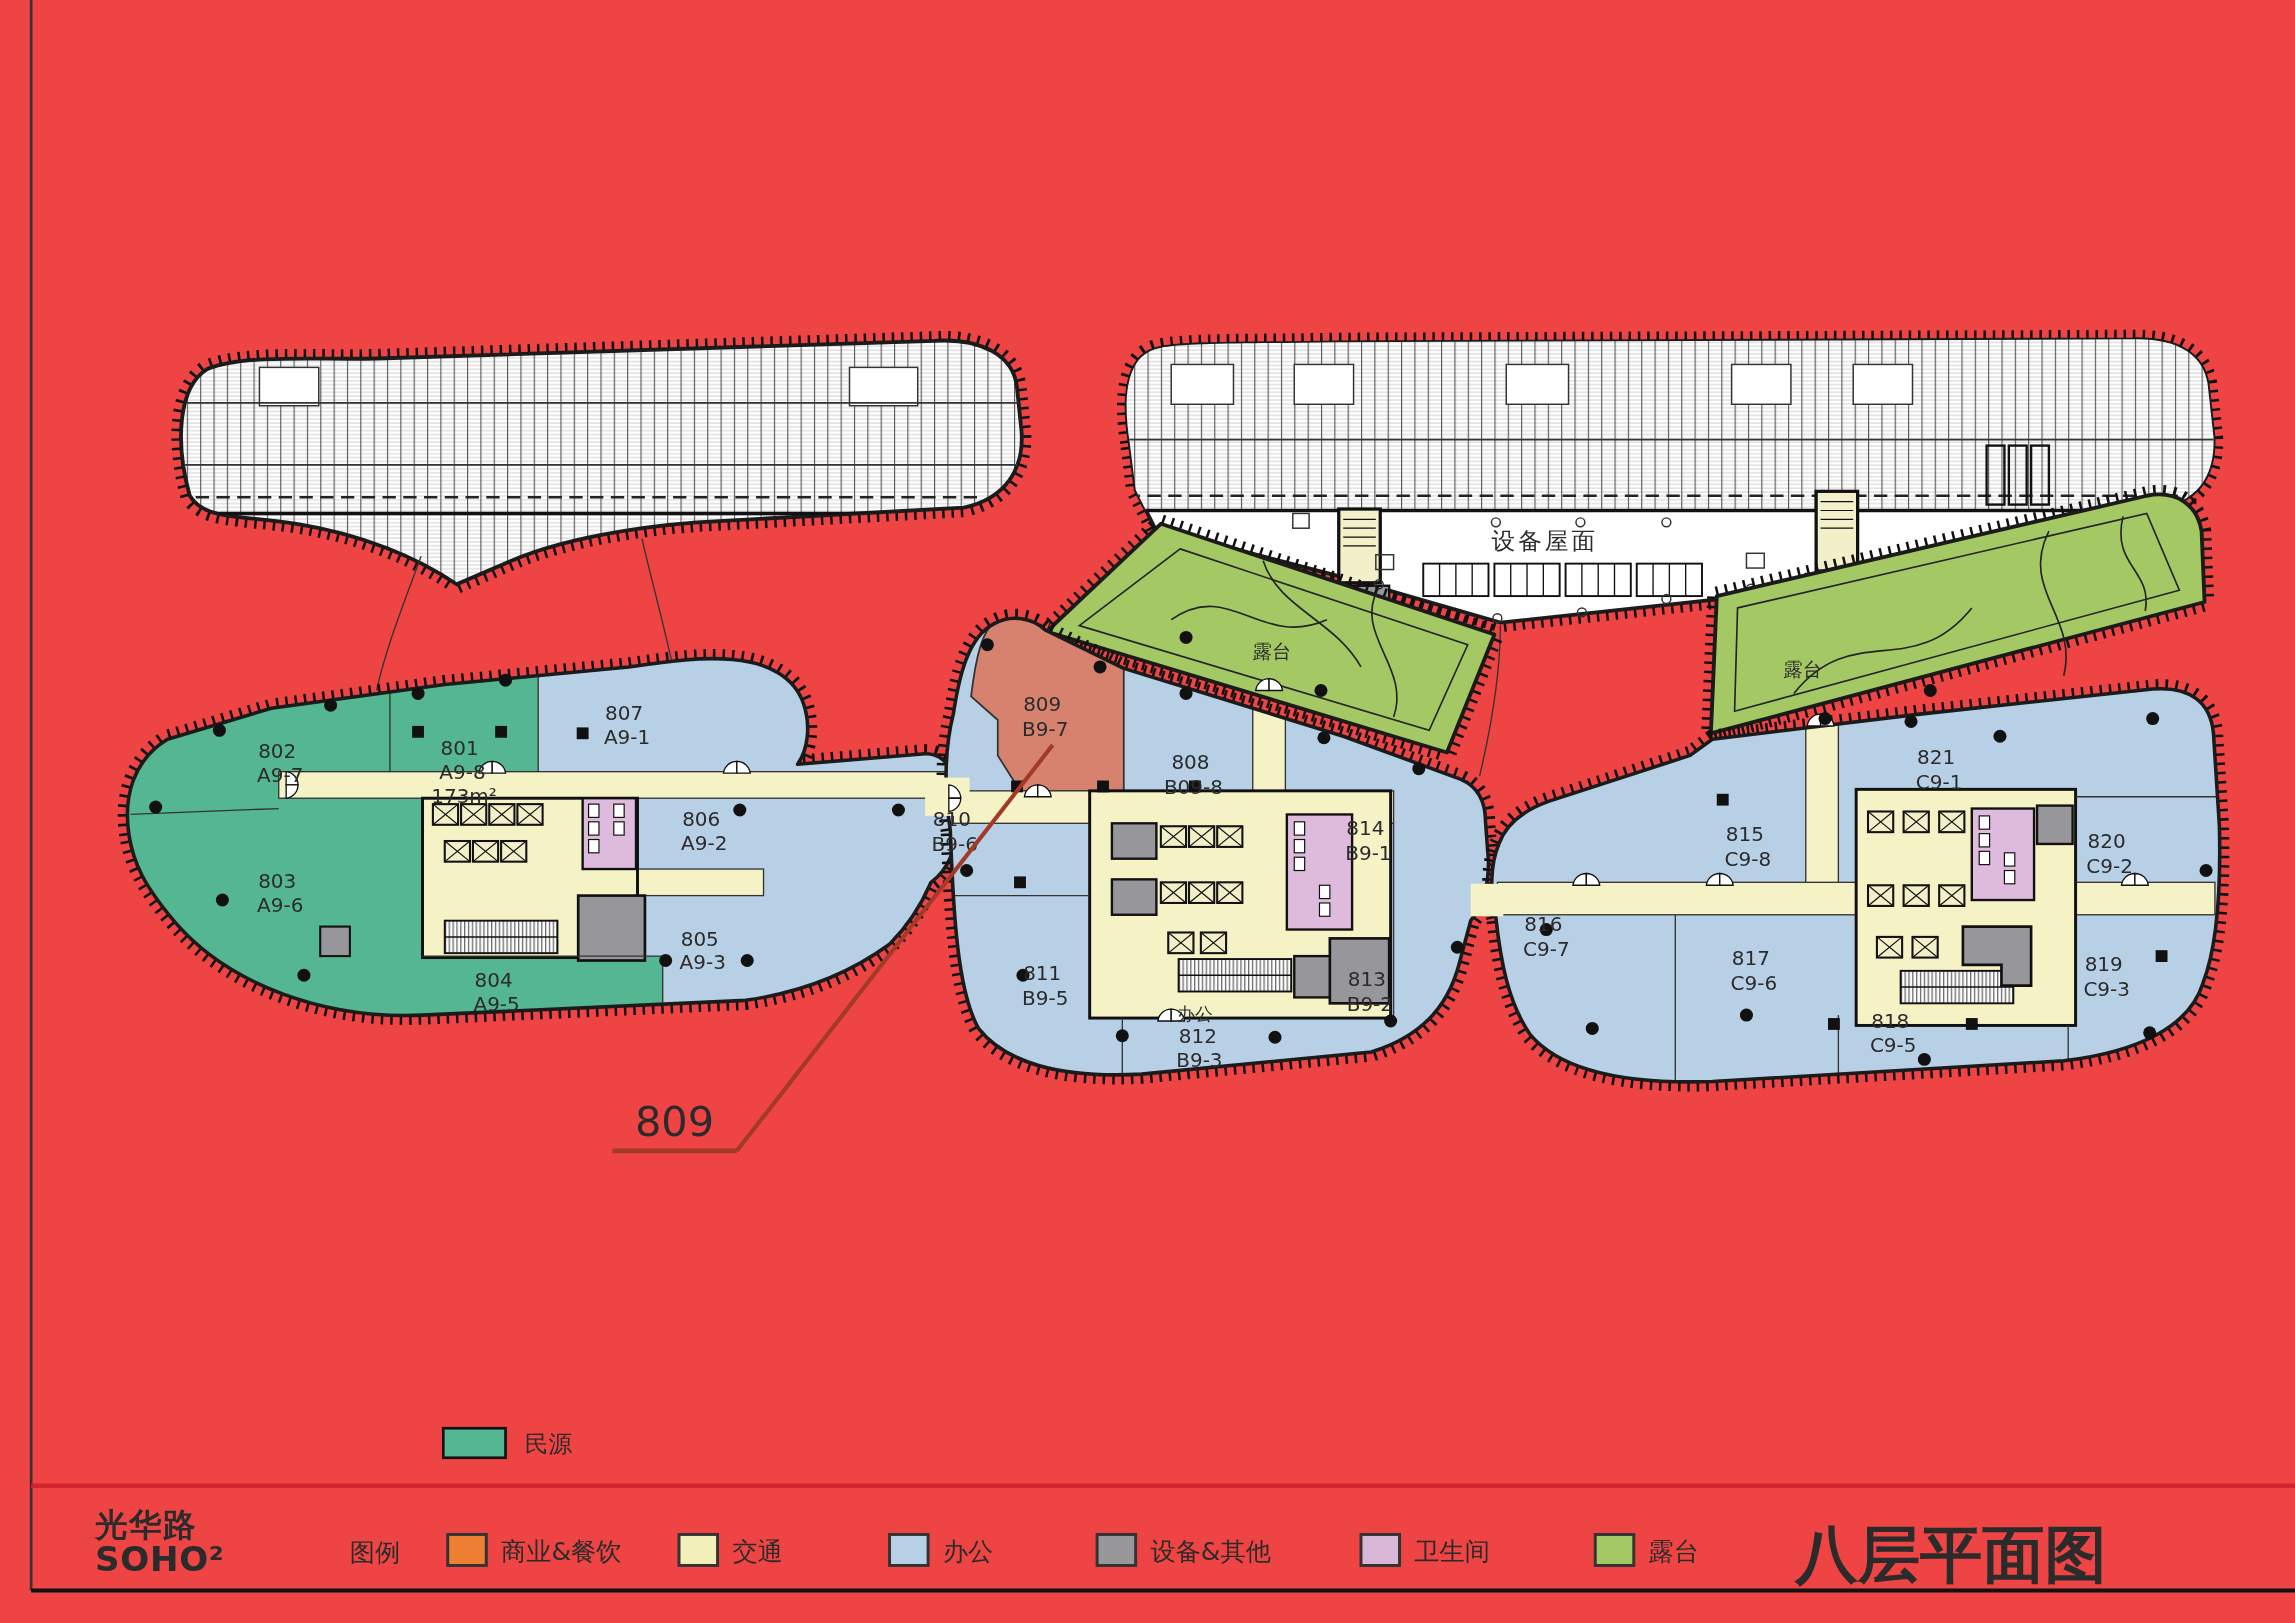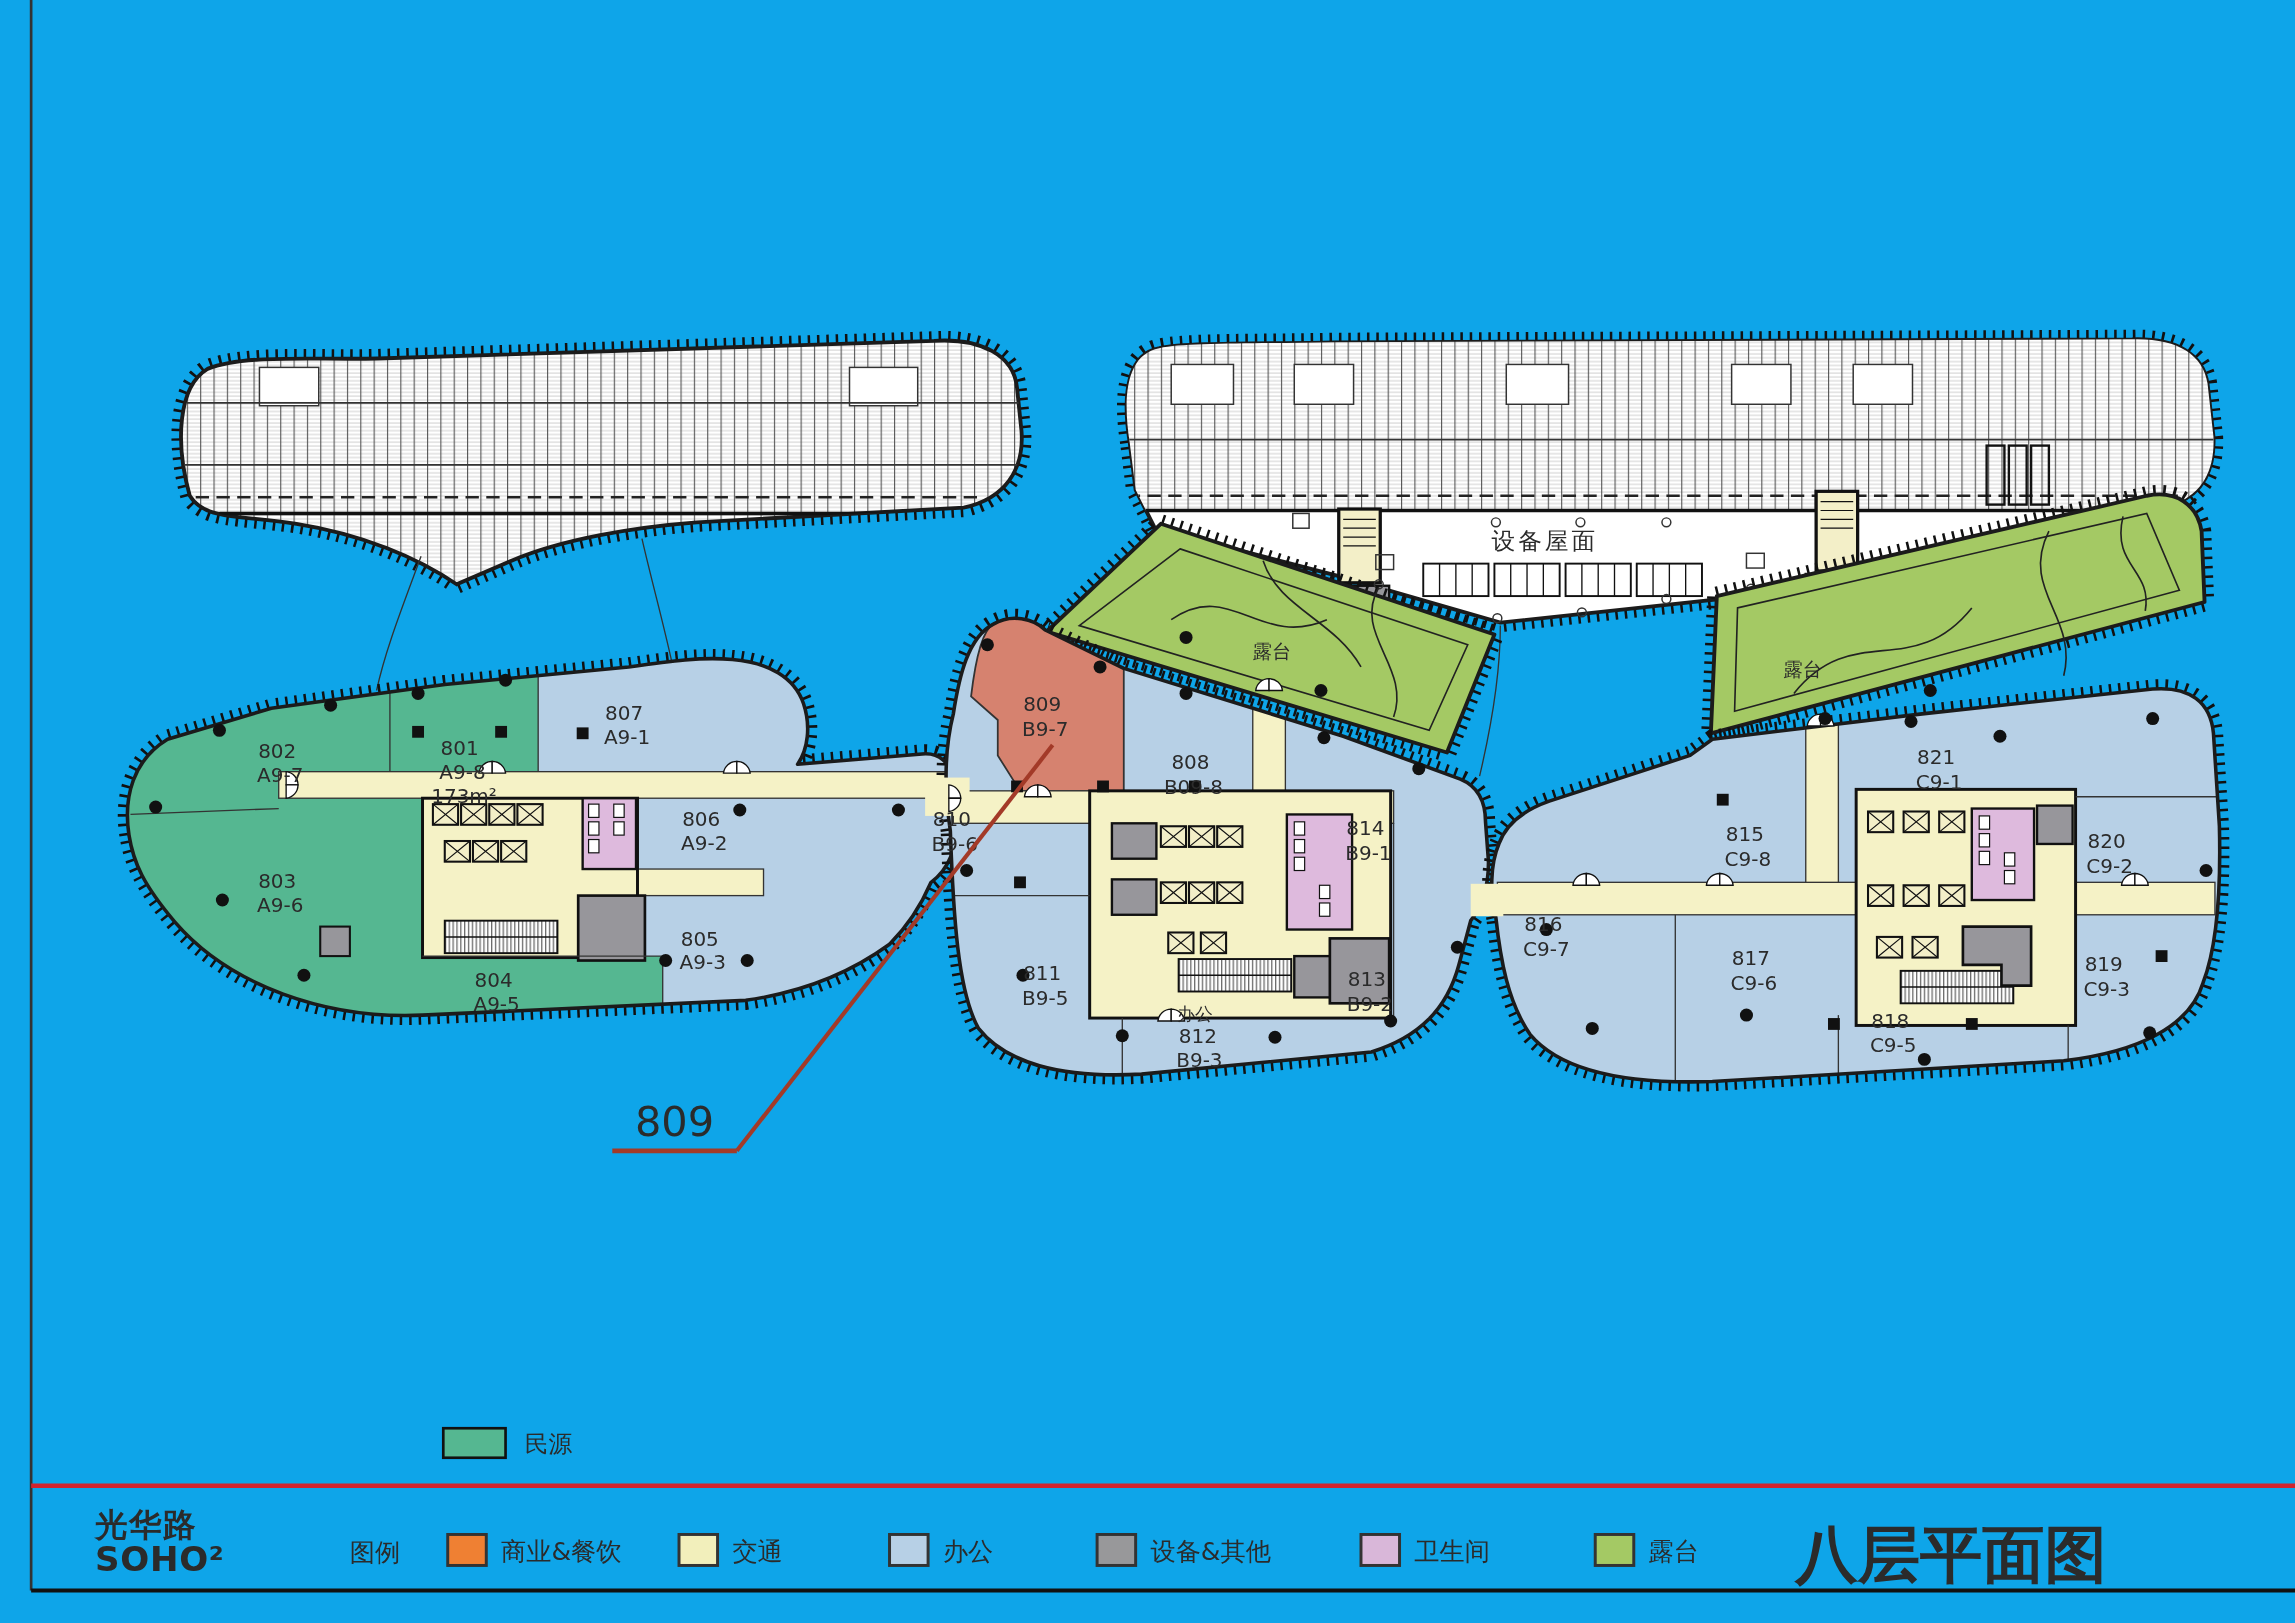--- a/index.html
+++ b/index.html
@@ -1,16 +1,16 @@
 <!DOCTYPE html>
 <html style="font-size:7.4px"><head>
 <meta charset="utf-8">
 <style>
   html,body{margin:0;padding:0;background:#ffffff;}
-  #page{width:2295px;height:1623px;position:relative;background:#0ea5e9;overflow:hidden;}
+  #page{width:2295px;height:1623px;position:relative;background:#ef4444;overflow:hidden;}
   svg{display:block;}
   text{font-family:"DejaVu Sans","Liberation Sans",sans-serif;fill:#2b2b2b;}
   .rm{font-size:13.5px;text-anchor:middle;}
   .rm-s{font-size:12px;text-anchor:middle;}
   .c-office{fill:#b7d0e6;}
   .c-minyuan{fill:#55b791;}
   .c-traffic{fill:#f5f2c6;}
   .c-equip{fill:#97969b;}
   .c-wc{fill:#debadd;}
   .c-terrace{fill:#a4c964;}

